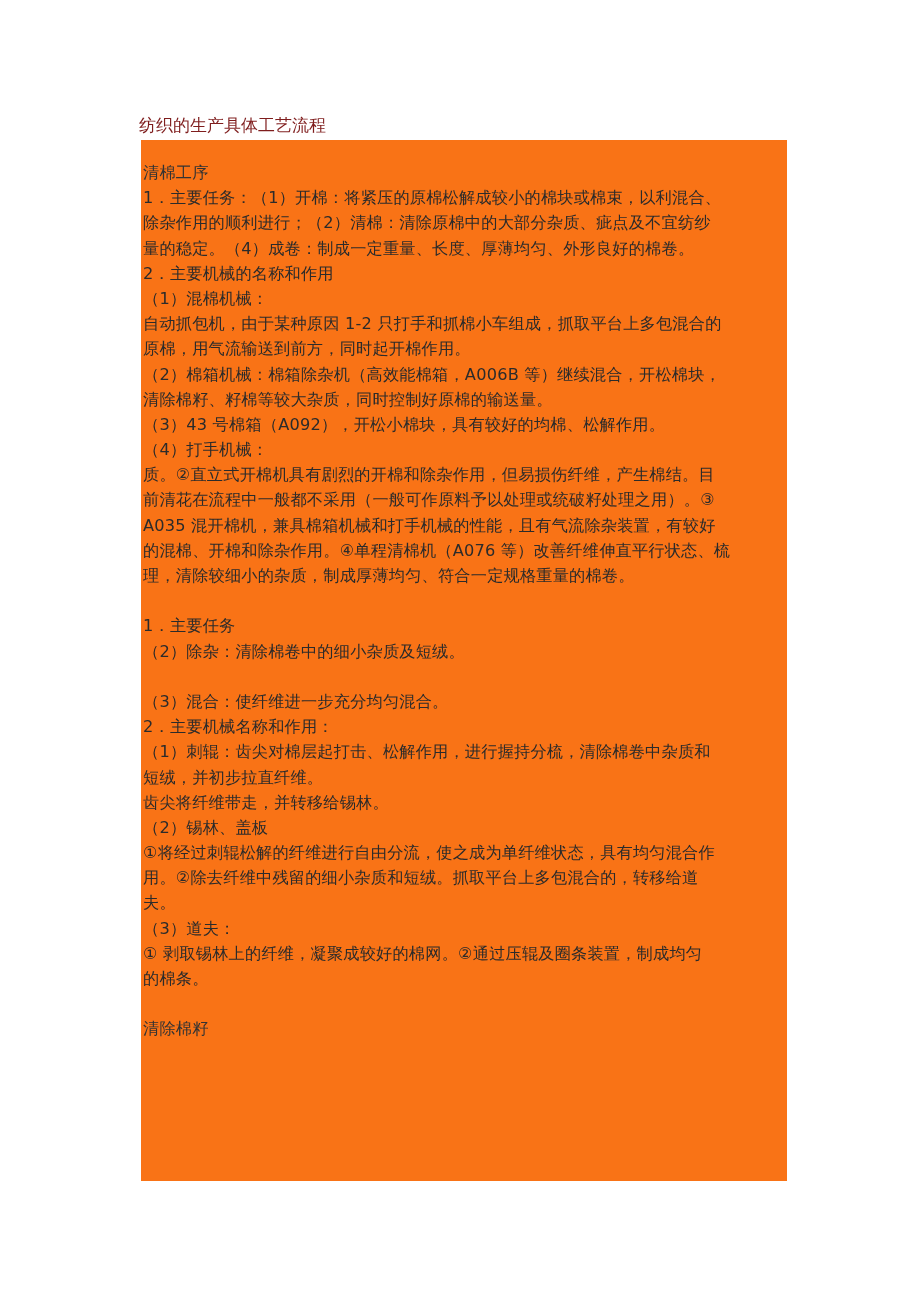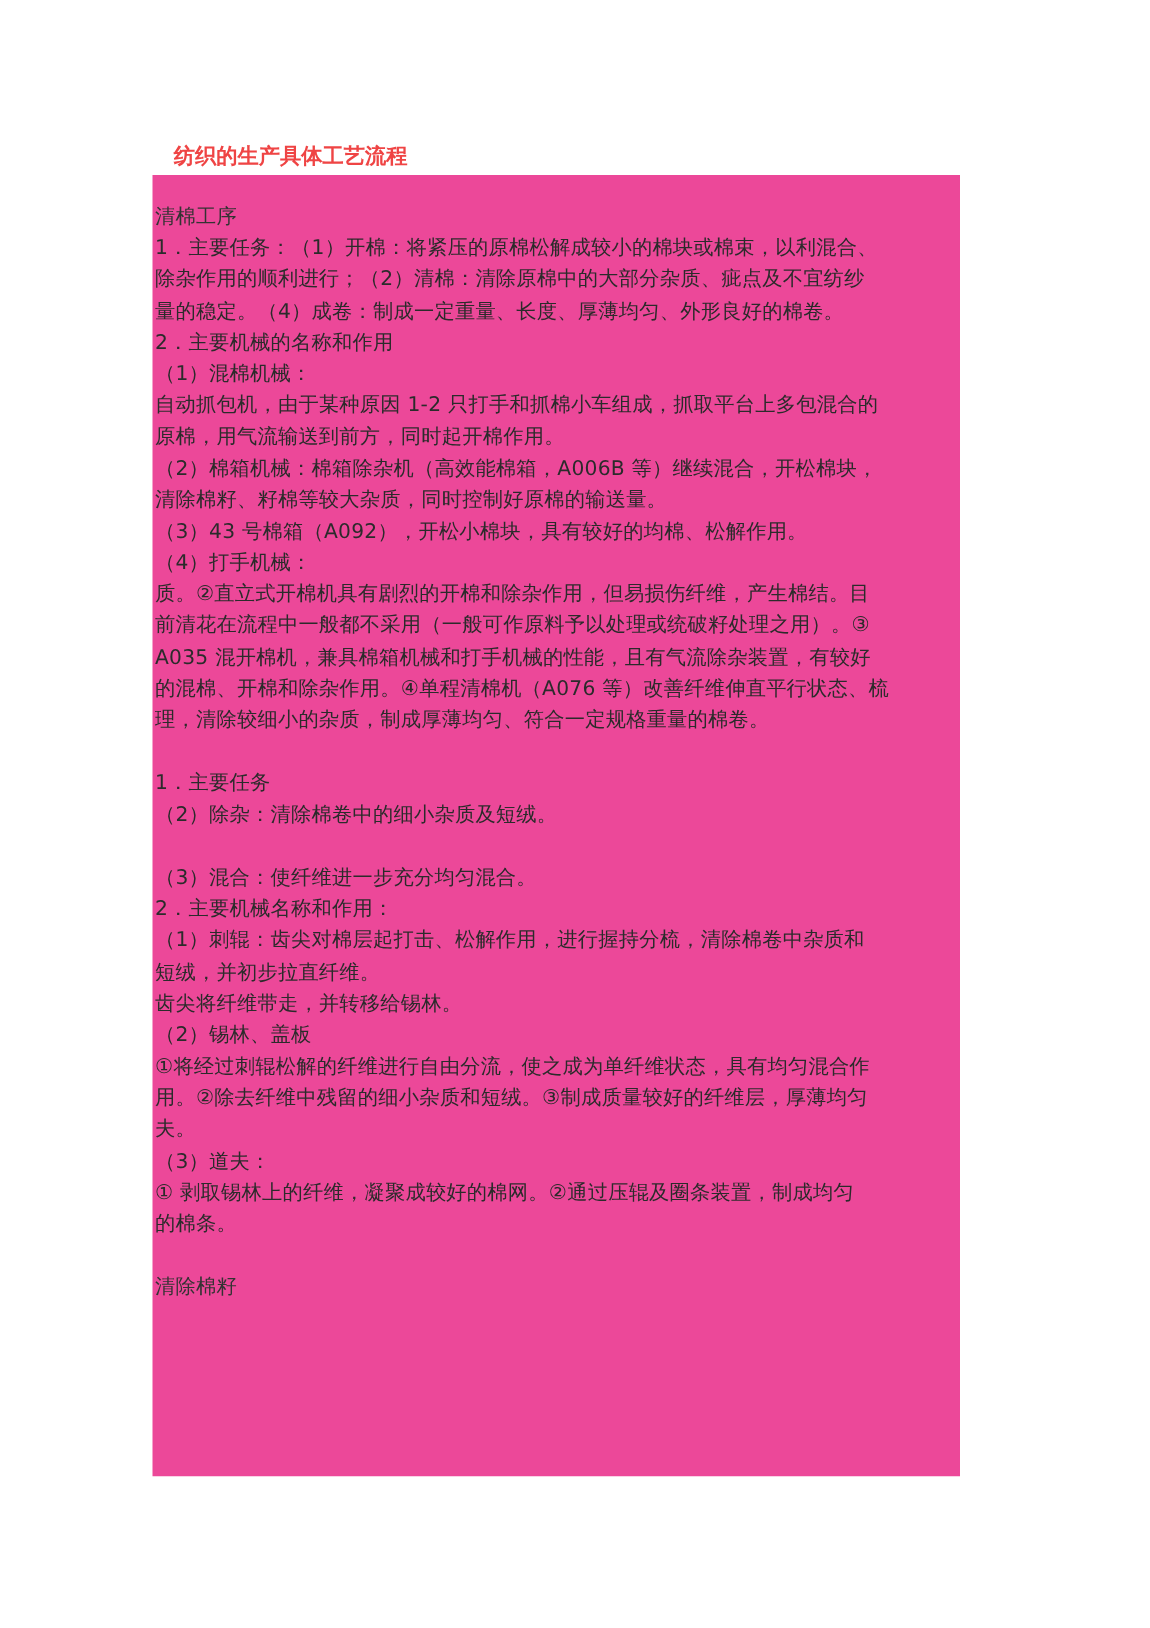--- a/index.html
+++ b/index.html
@@ -14,32 +14,32 @@
       overflow: hidden;
       font-family: "DejaVu Sans", "Liberation Sans", sans-serif;
       color: #2a2a2a;
     }
     .page-title {
       position: absolute;
       left: 139px;
       top: 112px;
       font-size: 17px;
       line-height: 26px;
-      color: #ef4444;
+      color: #7f1d1d;
       margin: 0;
-      font-weight: bold;
+      font-weight: normal;
       white-space: nowrap;
     }
     .content {
       position: absolute;
-      left: 122px;
+      left: 141px;
       top: 140px;
       width: 646px;
       height: 1041px;
-      background: #ec4899;
+      background: #f97316;
       box-sizing: border-box;
       padding: 20px 0 0 2px;
     }
     .line {
       font-size: 16.2px;
       line-height: 25.2px;
       height: 25.2px;
       white-space: nowrap;
       overflow: visible;
       letter-spacing: 0.2px;
@@ -84,21 +84,21 @@
 
   <div class="blank"></div>
 
   <div class="line">（3）混合：使纤维进一步充分均匀混合。</div>
   <div class="line">2．主要机械名称和作用：</div>
   <div class="line">（1）刺辊：齿尖对棉层起打击、松解作用，进行握持分梳，清除棉卷中杂质和</div>
   <div class="line">短绒，并初步拉直纤维。</div>
   <div class="line">齿尖将纤维带走，并转移给锡林。</div>
   <div class="line">（2）锡林、盖板</div>
   <div class="line">①将经过刺辊松解的纤维进行自由分流，使之成为单纤维状态，具有均匀混合作</div>
-  <div class="line">用。②除去纤维中残留的细小杂质和短绒。③制成质量较好的纤维层，厚薄均匀</div>
+  <div class="line">用。②除去纤维中残留的细小杂质和短绒。抓取平台上多包混合的，转移给道</div>
   <div class="line">夫。</div>
   <div class="line">（3）道夫：</div>
   <div class="line">① 剥取锡林上的纤维，凝聚成较好的棉网。②通过压辊及圈条装置，制成均匀</div>
   <div class="line">的棉条。</div>
 
   <div class="blank"></div>
 
   <div class="line section-title">清除棉籽</div>
 </div>
 

